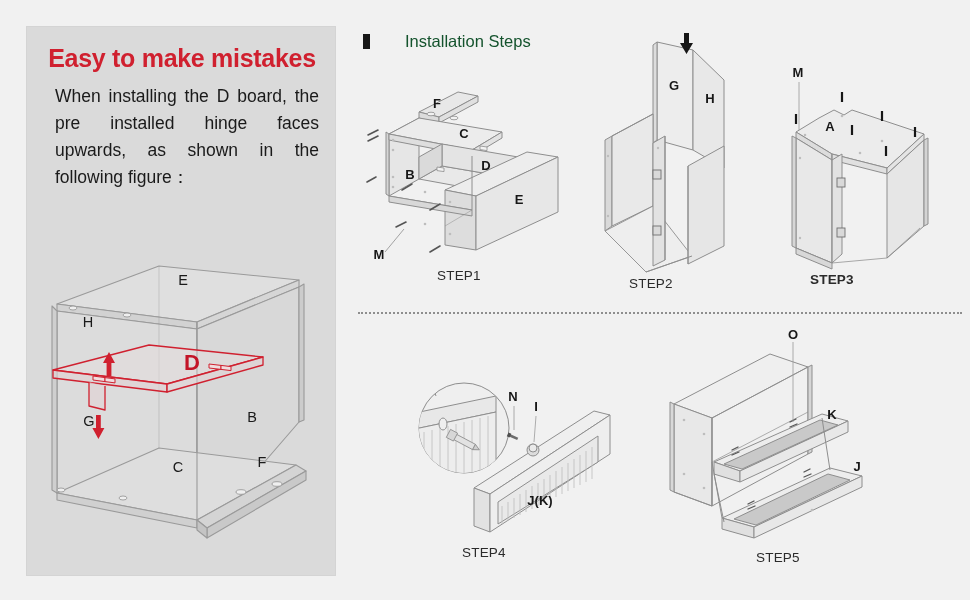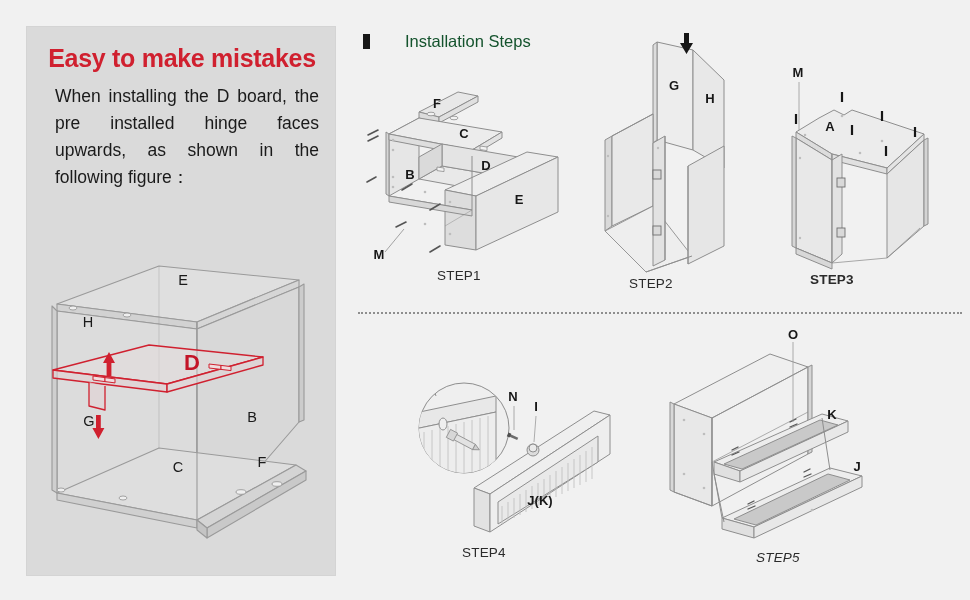--- a/index.html
+++ b/index.html
@@ -482,16 +482,16 @@
         </g>
 
         <line x1="131" y1="20" x2="131" y2="100" stroke="#9a9a9a" stroke-width="0.8"></line>
         <g font-family="Liberation Sans, sans-serif" font-size="13" font-weight="bold" fill="#171717">
           <text x="131" y="17" text-anchor="middle">O</text>
           <text x="170" y="97" text-anchor="middle">K</text>
           <text x="195" y="149" text-anchor="middle">J</text>
         </g>
       </svg>
     </div>
-    <div class="step-caption" style="left:404px; top:550px;font-style:italic;">STEP5</div>
+    <div class="step-caption" style="left:404px; top:550px;">STEP5</div>
 
   </div>
 </div>
 
 </body></html>

